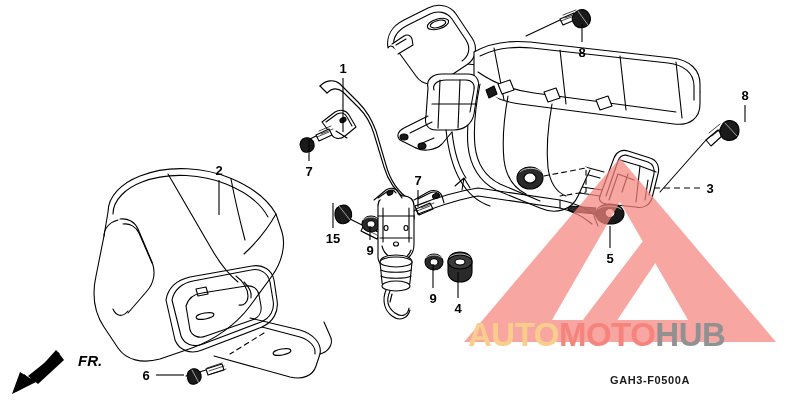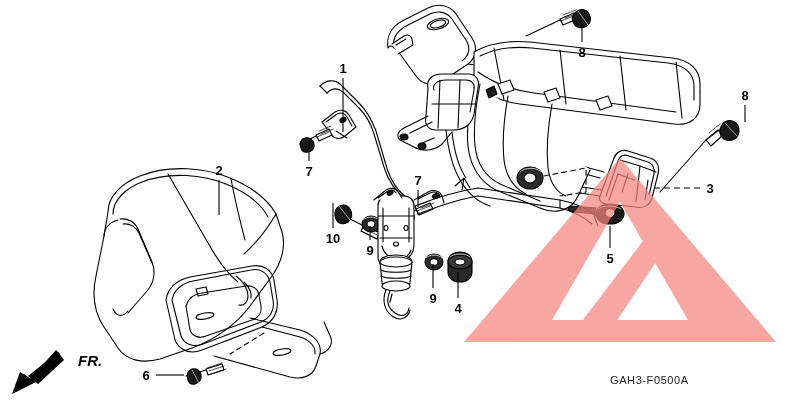--- a/index.html
+++ b/index.html
@@ -57,21 +57,21 @@
     font-style: italic;
     color: #000000;
     letter-spacing: 0px;
     margin-left: 48px;
   }
   #part-code {
     position: absolute;
     left: 610px;
     top: 374px;
     font-family: "Liberation Sans", sans-serif;
-    font-weight: normal;
+    font-weight: bold;
     font-size: 11px;
     letter-spacing: 0.6px;
     color: #1a1a1a;
   }
   #watermark {
     position: absolute;
     left: 460px;
     top: 150px;
     width: 340px;
     height: 215px;
@@ -350,20 +350,23 @@
 
   <svg id="watermark" viewBox="0 0 340 215">
     <g fill="#f6847d" opacity="0.72">
 
       <path d="M160 8 L316 192 L4 192 Z M160 52 L228 170 L92 170 Z" fill-rule="evenodd"></path>
 
       <path d="M196 74 L286 192 L106 192 Z M196 112 L236 172 L156 172 Z" fill-rule="evenodd"></path>
     </g>
   </svg>
 
+  <div id="wm-text">
+    <span class="wm-auto">AUTO</span><span class="wm-moto">MOTO</span><span class="wm-hub">HUB</span>
+  </div>
 
   <svg class="callout-layer" viewBox="0 0 800 400">
     <g id="leaders" stroke="#000" stroke-width="1.1" fill="none">
         <line x1="343" y1="78" x2="343" y2="132"></line>
         <line x1="219" y1="180" x2="219" y2="215"></line>
         <line x1="700" y1="188" x2="652" y2="188" stroke-dasharray="6 4"></line>
         <line x1="458" y1="298" x2="458" y2="272"></line>
         <line x1="610" y1="248" x2="610" y2="226"></line>
         <line x1="156" y1="375" x2="184" y2="375"></line>
         <line x1="309" y1="161" x2="309" y2="140"></line>
@@ -382,21 +385,21 @@
       <div class="callout" style="left: 710px; top: 188px;">3</div>
       <div class="callout" style="left: 458px; top: 308px;">4</div>
       <div class="callout" style="left: 610px; top: 258px;">5</div>
       <div class="callout" style="left: 146px; top: 375px;">6</div>
       <div class="callout" style="left: 309px; top: 171px;">7</div>
       <div class="callout" style="left: 418px; top: 180px;">7</div>
       <div class="callout" style="left: 582px; top: 52px;">8</div>
       <div class="callout" style="left: 745px; top: 95px;">8</div>
       <div class="callout" style="left: 370px; top: 250px;">9</div>
       <div class="callout" style="left: 433px; top: 298px;">9</div>
-      <div class="callout" style="left: 333px; top: 238px;">10</div>
+      <div class="callout" style="left: 333px; top: 238px;">15</div>
     </div>
 
   <svg id="fr-arrow" viewBox="0 0 70 50">
     <path d="M58 6 L30 26 L38 30 L14 44 L22 26 L28 31 L54 2 Z" fill="#000"></path>
     <path d="M10 46 L18 24 L34 34 Z" fill="#000"></path>
     <path d="M56 4 L26 28 L36 36 L62 12 Z" fill="#000"></path>
   </svg>
   <div id="fr-label">FR.</div>
 
   <div id="part-code">GAH3-F0500A</div>

